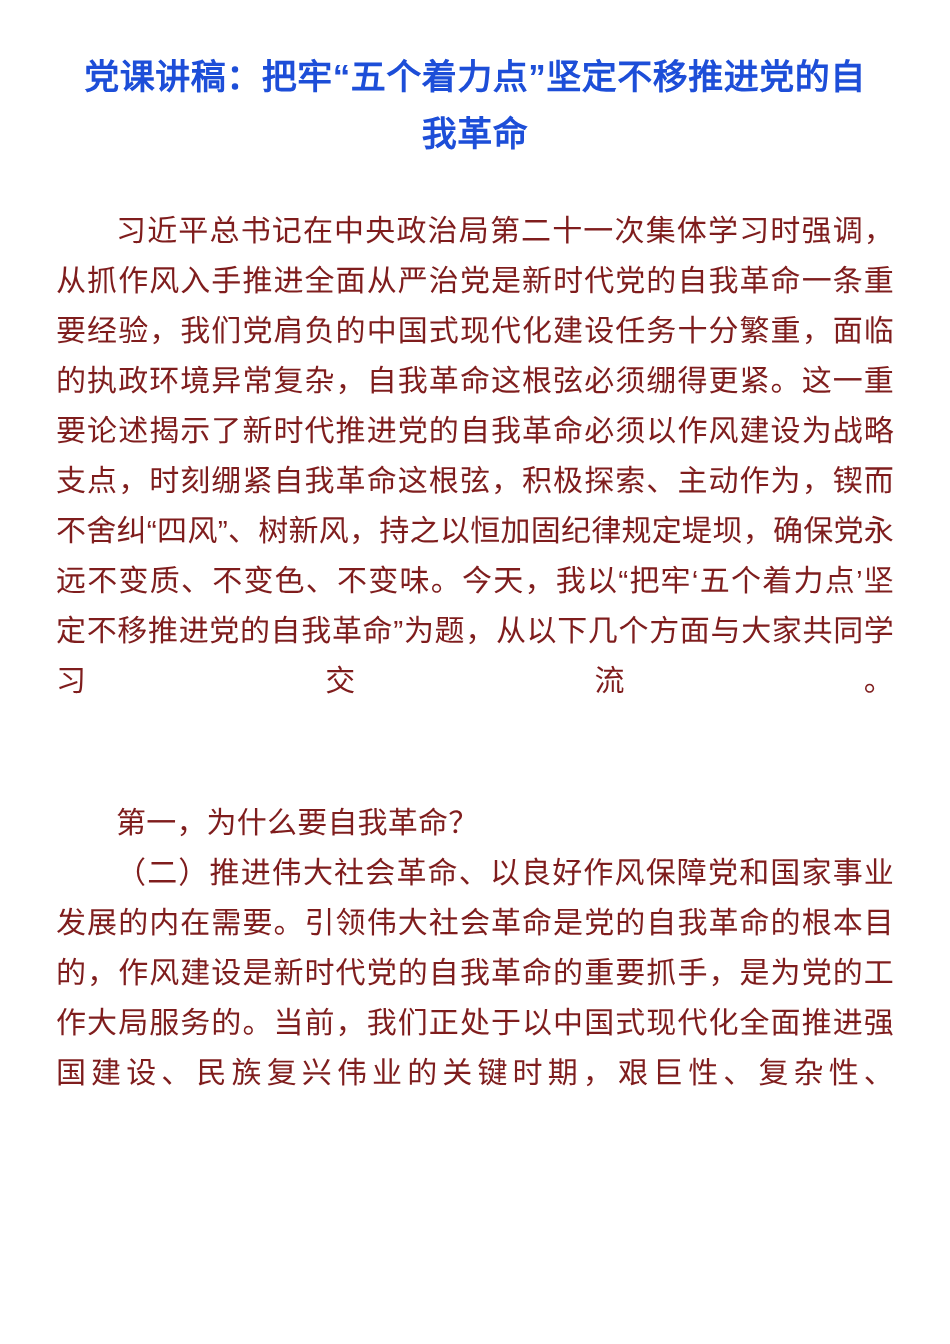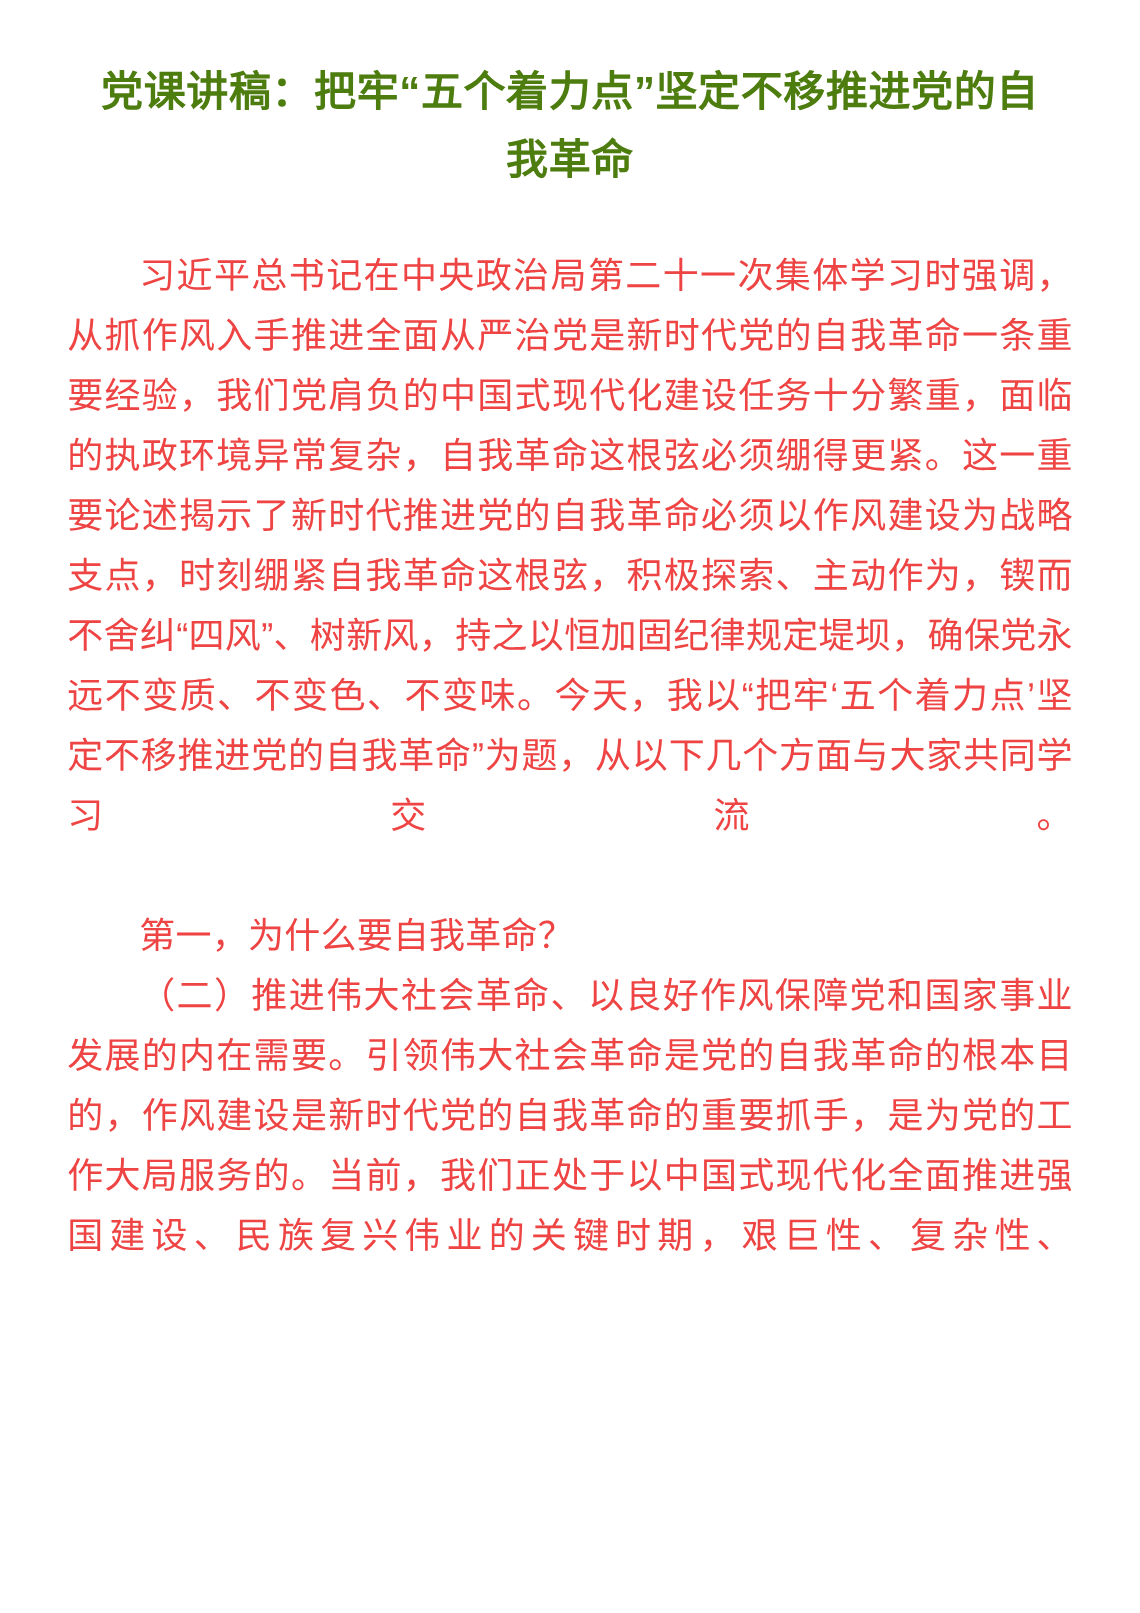--- a/index.html
+++ b/index.html
@@ -28,43 +28,44 @@
   .doc-title {
     font-size: 35px;
     font-weight: 700;
     line-height: 57px;
     text-align: center;
     letter-spacing: 0.5px;
     margin: 0;
     padding-top: 48px;
     padding-left: 16px;
     padding-right: 16px;
-    color: #4d7c0f;
+    color: #1d4ed8;
     font-family: "Liberation Sans", "DejaVu Sans", sans-serif;
   }
 
   .body-block {
     margin-top: 44px;
   }
 
   p.para {
     font-size: 30px;
     line-height: 50px;
     margin: 0;
     text-align: justify;
     text-justify: inter-character;
     text-indent: 60px;
     letter-spacing: 0.2px;
-    color: #ef4444;
+    color: #7f1d1d;
     word-break: break-all;
     font-weight: 400;
   }
 
   p.para.short {
     text-align: left;
+    margin-top: 42px;
   }
 
   
   p.para::after {
     content: "";
     display: inline-block;
     width: 100%;
   }
   p.para.short::after { display: none; }
 </style>

